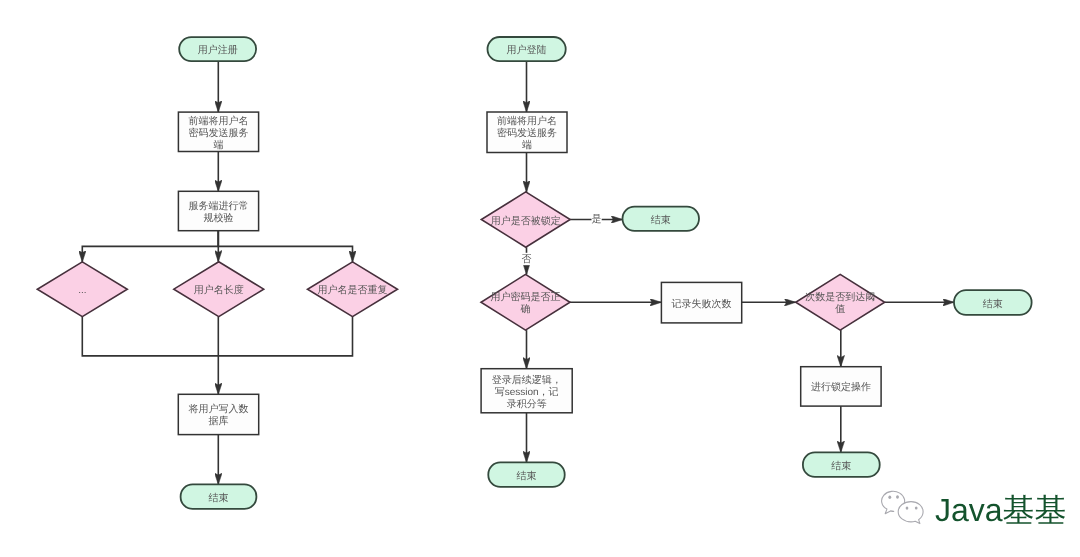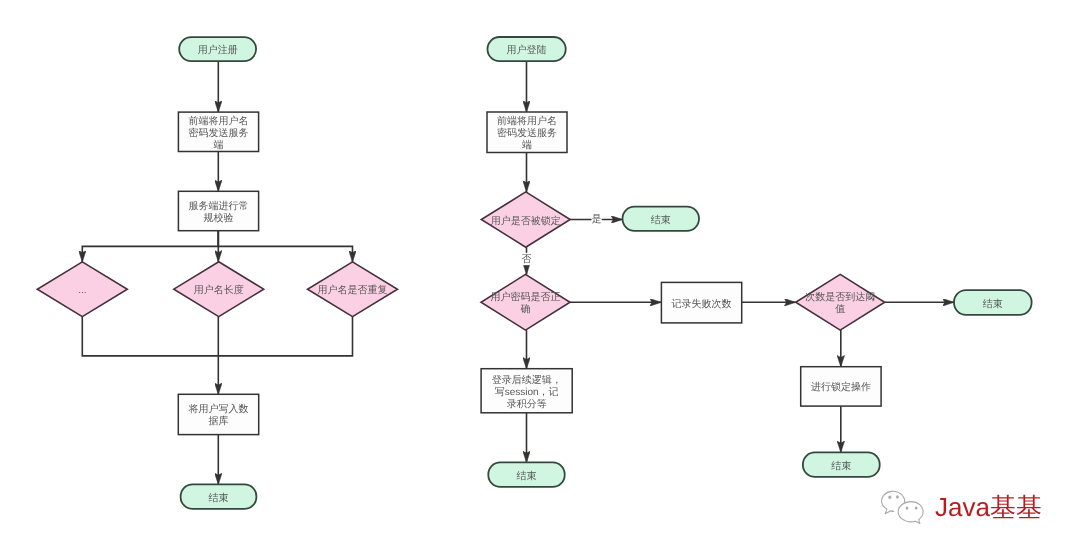--- a/index.html
+++ b/index.html
@@ -4,21 +4,21 @@
 <style>
   html,body{margin:0;padding:0;background:#ffffff;}
   *{-webkit-font-smoothing:antialiased;text-rendering:geometricPrecision;}
   body{width:1080px;height:557px;overflow:hidden;
        font-family:"Liberation Sans","DejaVu Sans",sans-serif;}
   #canvas{position:relative;width:1080px;height:454px;background:#ffffff;}
   #chart{position:absolute;left:0;top:0;width:1080px;height:557px;}
   .nodetext{font-size:10px;fill:#555555;text-anchor:middle;dominant-baseline:middle;}
   .edgelabel{font-size:10px;fill:#555555;text-anchor:middle;dominant-baseline:middle;}
   #watermark{position:absolute;left:880px;top:490px;display:flex;align-items:flex-start;gap:9px;}
-  #watermark .wm-text{font-size:26px;color:#b91c1c;letter-spacing:0px;font-weight:400;line-height:1;margin-top:4px;}
+  #watermark .wm-text{font-size:32px;color:#14532d;letter-spacing:0px;font-weight:400;line-height:1;margin-top:4px;}
   #watermark .wm-icon{display:block;line-height:0;}
 </style>
 </head>
 <body>
 
 <div id="canvas" style="background: rgb(255, 255, 255);">
 
   <svg id="chart" viewBox="0 0 1080 557">
     <defs>
       <marker id="arrow" viewBox="0 0 11.5 7.5" refX="11.3" refY="3.75" markerWidth="11.5" markerHeight="7.5" orient="auto-start-reverse" markerUnits="userSpaceOnUse">

